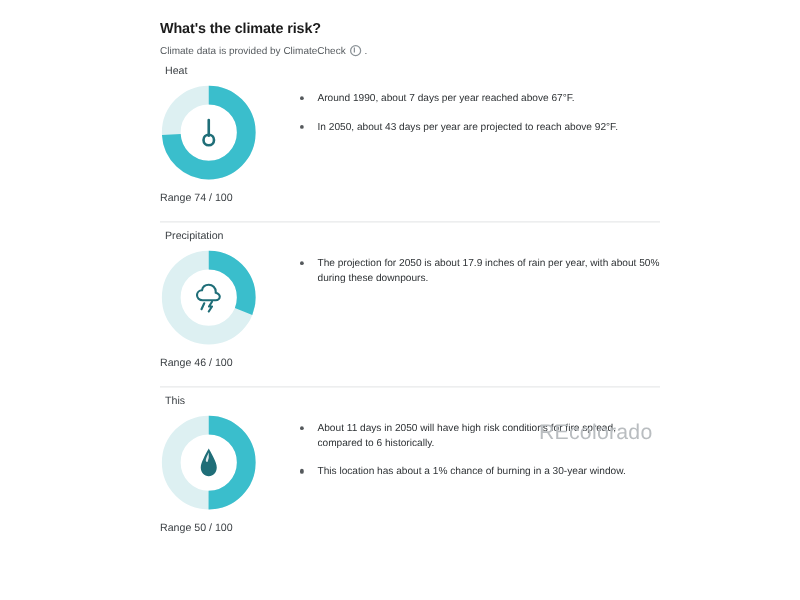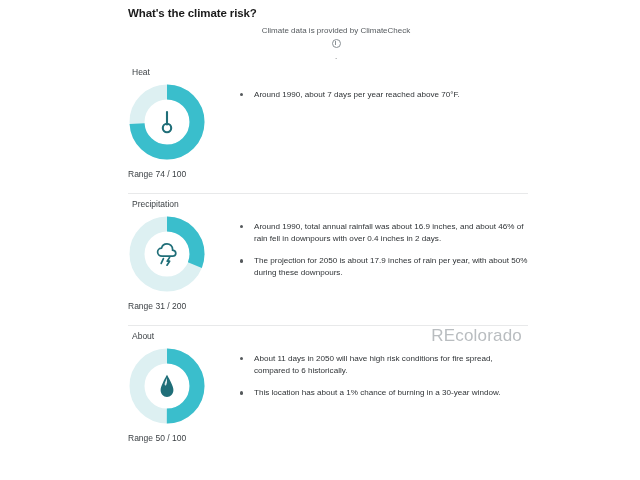--- a/index.html
+++ b/index.html
@@ -10,21 +10,21 @@
   body {
     width: 640px;
     height: 480px;
     overflow: hidden;
     font-family: "Liberation Sans", sans-serif;
     color: #2b2b2b;
     position: relative;
   }
   .page {
     position: absolute;
-    left: 0; top: 0;
+    left: 0; top: 10px;
     width: 640px;
     height: 356px;
     background: #fff;
   }
   .content {
     position: absolute;
     left: 128px;
     top: 0px;
     width: 400px;
   }
@@ -34,26 +34,25 @@
     font-size: 11.5px;
     font-weight: bold;
     color: #1b1b1b;
     letter-spacing: -0.1px;
     margin: 6px 0 0 0;
     line-height: 14px;
   }
   .subtitle {
     font-size: 8px;
     color: #555a5e;
-    margin: 5px 0 0 16px;
+    margin: 5px 0 0 0;
     line-height: 11px;
     display: flex;
     align-items: center;
     gap: 3px;
-    flex-direction: column;
   }
   .info-icon {
     display: inline-block;
     width: 7px;
     height: 7px;
     border: 1px solid #8a9196;
     border-radius: 50%;
     position: relative;
     top: 0px;
   }
@@ -179,21 +178,25 @@
                 <line x1="9" y1="3" x2="9" y2="15.5" stroke="#1F6E78" stroke-width="2.1" stroke-linecap="round"></line>
                 <circle cx="9" cy="19" r="4.2" fill="none" stroke="#1F6E78" stroke-width="2.1"></circle>
               </svg>
             </div>
           </div>
           <div class="range-label">Range 74 / 100</div>
         </div>
         <ul class="bullets">
           <li>
             <span class="bullet-dot"></span>
-            <span>Around 1990, about 7 days per year reached above 70°F.</span>
+            <span>Around 1990, about 7 days per year reached above 67°F.</span>
+          </li>
+          <li>
+            <span class="bullet-dot"></span>
+            <span>In 2050, about 43 days per year are projected to reach above 92°F.</span>
           </li>
         </ul>
       </div>
       <div class="divider"></div>
     </div>
 
     <div class="section">
       <div class="section-label">Precipitation</div>
       <div class="section-body">
         <div class="gauge-col">
@@ -206,38 +209,34 @@
               <svg width="24" height="26" viewBox="0 0 24 26">
                 <path d="M7.2 15.2 C4.3 15.2 2.6 13.2 2.6 11.1 C2.6 8.9 4.4 7.2 6.6 7.2
                          C7.1 4.6 9.3 2.8 12.0 2.8 C15.1 2.8 17.6 5.3 17.6 8.4
                          C17.6 8.7 17.6 8.9 17.5 9.2 C19.4 9.5 20.8 11.1 20.8 12.2
                          C20.8 13.9 19.4 15.2 17.6 15.2 Z" fill="none" stroke="#1F6E78" stroke-width="1.7" stroke-linejoin="round"></path>
                 <line x1="8.4" y1="17.6" x2="6.2" y2="22.4" stroke="#1F6E78" stroke-width="1.7" stroke-linecap="round"></line>
                 <path d="M14.6 16.4 L12.2 20.2 L14.6 20.2 L12.0 24.2" fill="none" stroke="#1F6E78" stroke-width="1.7" stroke-linejoin="round" stroke-linecap="round"></path>
               </svg>
             </div>
           </div>
-          <div class="range-label">Range 31 / 200</div>
+          <div class="range-label">Range 46 / 100</div>
         </div>
         <ul class="bullets">
-          <li>
-            <span class="bullet-dot"></span>
-            <span>Around 1990, total annual rainfall was about 16.9 inches, and about 46% of rain fell in downpours with over 0.4 inches in 2 days.</span>
-          </li>
           <li>
             <span class="bullet-dot"></span>
             <span>The projection for 2050 is about 17.9 inches of rain per year, with about 50% during these downpours.</span>
           </li>
         </ul>
       </div>
       <div class="divider"></div>
     </div>
 
     <div class="section">
-      <div class="section-label">About</div>
+      <div class="section-label">This</div>
       <div class="section-body">
         <div class="gauge-col">
           <div class="gauge">
             <svg width="78" height="78" viewBox="0 0 78 78">
               <circle cx="39" cy="39" r="30" fill="none" stroke="#DDF0F2" stroke-width="15"></circle>
               <circle id="arc-fire" cx="39" cy="39" r="30" fill="none" stroke="#3ABECC" stroke-width="15" stroke-dasharray="94.24777960769379 188.49555921538757" transform="rotate(-90 39 39)"></circle>
             </svg>
             <div class="gauge-icon">
               <svg width="20" height="26" viewBox="0 0 20 26">
                 <path d="M10 1.8 C10 1.8 12.6 6.4 13.9 9.2 C15.4 12.4 16.4 14.6 16.4 17.0

